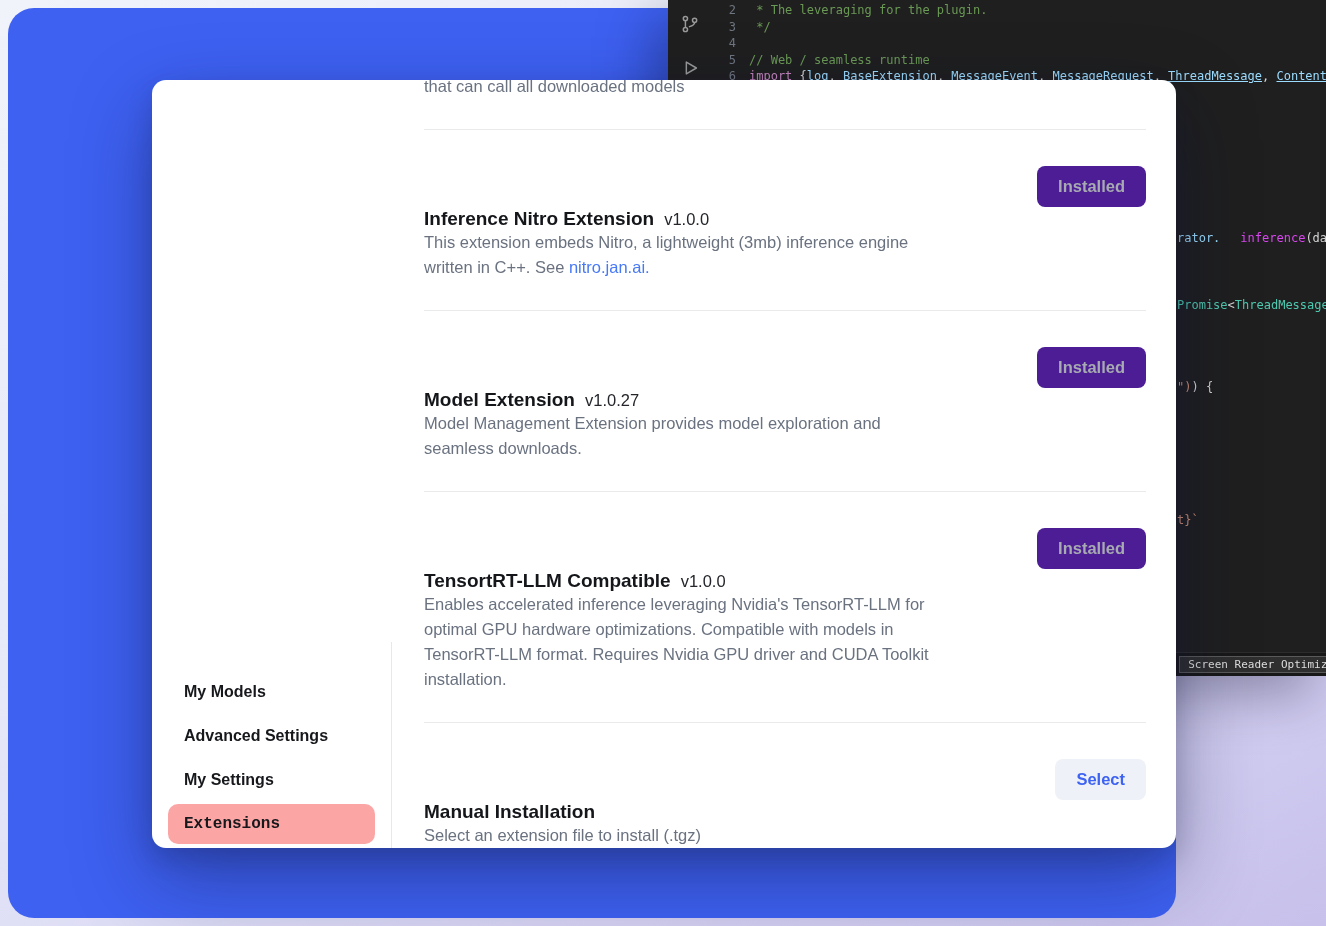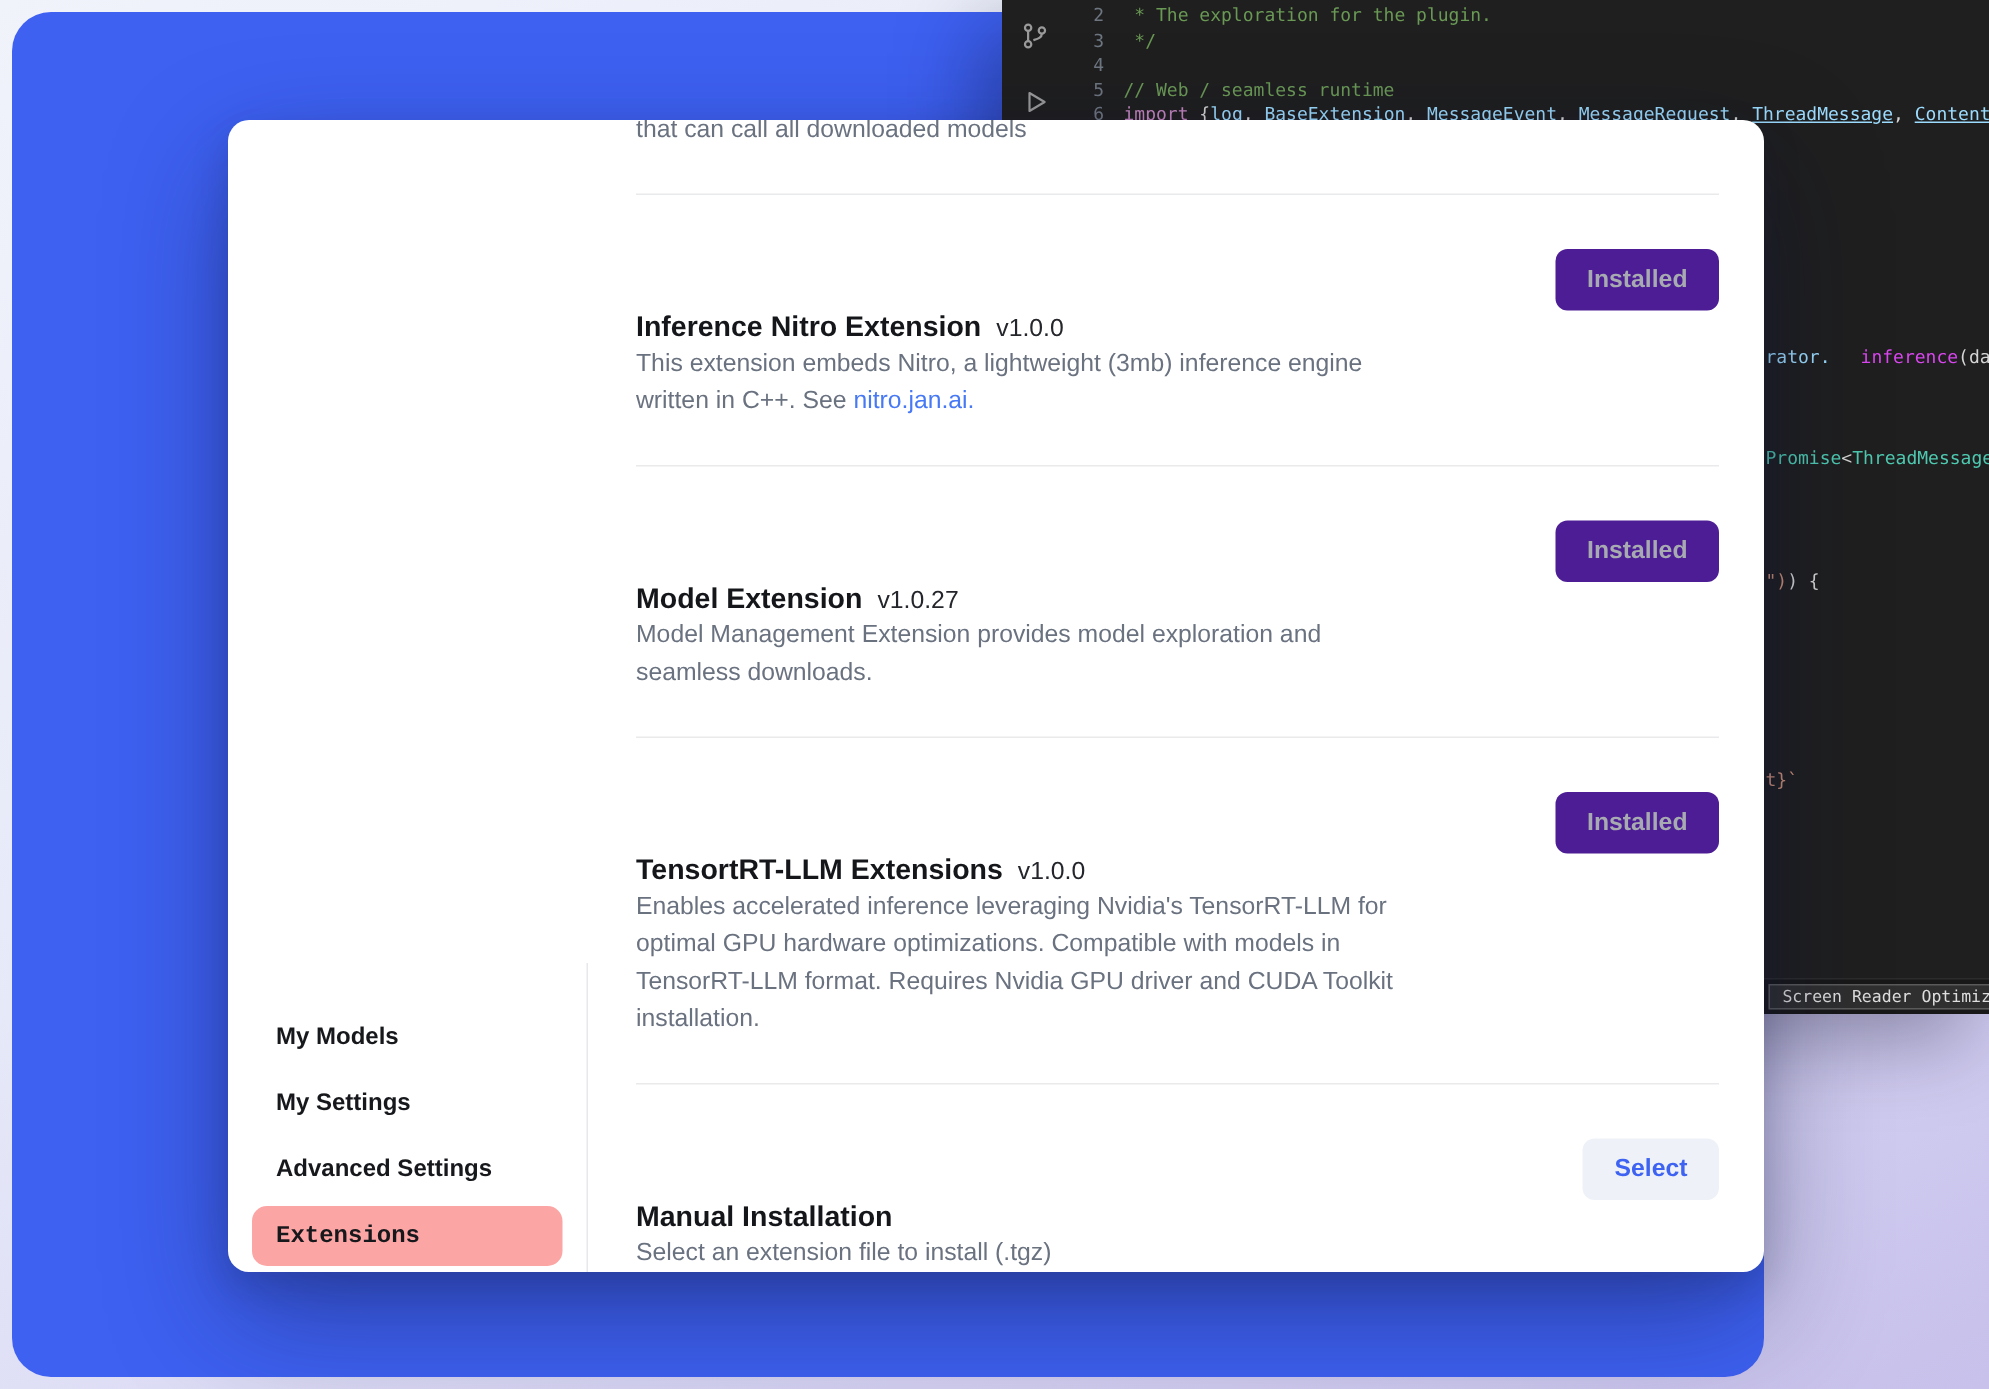--- a/index.html
+++ b/index.html
@@ -96,21 +96,21 @@
           <path d="M7 8.3v7.4 M17 10.3c0 3.2-3.4 3.9-6.2 4.7"></path>
         </svg>
       </span>
       <span class="act-icon">
         <svg width="22" height="22" viewBox="0 0 24 24" fill="none" stroke="#9a9a9a" stroke-width="1.6" stroke-linejoin="round">
           <path d="M8 5.5l11 6.5-11 6.5z"></path>
         </svg>
       </span>
     </div>
     <div class="code-area">
-        <div class="code-line"><span class="lnum">2</span><span style="color: rgb(106, 153, 85);"> * The exploration for the plugin.</span></div>
+        <div class="code-line"><span class="lnum">2</span><span style="color: rgb(106, 153, 85);"> * The leveraging for the plugin.</span></div>
         <div class="code-line"><span class="lnum">3</span><span style="color: rgb(106, 153, 85);"> */</span></div>
         <div class="code-line"><span class="lnum">4</span></div>
         <div class="code-line"><span class="lnum">5</span><span style="color: rgb(106, 153, 85);">// Web / seamless runtime</span></div>
         <div class="code-line"><span class="lnum">6</span><span style="color: rgb(197, 134, 192);">import </span><span style="color: rgb(212, 212, 212);">{</span><span style="color: rgb(156, 220, 254); text-decoration: underline;">log</span><span style="color: rgb(212, 212, 212);">, </span><span style="color: rgb(156, 220, 254); text-decoration: underline;">BaseExtension</span><span style="color: rgb(212, 212, 212);">, </span><span style="color: rgb(156, 220, 254); text-decoration: underline;">MessageEvent</span><span style="color: rgb(212, 212, 212);">, </span><span style="color: rgb(156, 220, 254); text-decoration: underline;">MessageRequest</span><span style="color: rgb(212, 212, 212);">, </span><span style="color: rgb(156, 220, 254); text-decoration: underline;">ThreadMessage</span><span style="color: rgb(212, 212, 212);">, </span><span style="color: rgb(156, 220, 254); text-decoration: underline;">ContentType</span></div>
       </div>
     <div class="code-fragments">
         <div class="code-fragment" style="top: 230px;"><span style="color: rgb(156, 220, 254);">rator.</span><span style="color: #d946ef; margin-left: 20px;">inference</span><span style="color: rgb(212, 212, 212);">(data));</span></div>
         <div class="code-fragment" style="top: 297px;"><span style="color: rgb(78, 201, 176);">Promise</span><span style="color: rgb(212, 212, 212);">&lt;</span><span style="color: rgb(78, 201, 176);">ThreadMessage</span></div>
         <div class="code-fragment" style="top: 379px;"><span style="color: rgb(206, 145, 120);">")</span><span style="color: rgb(212, 212, 212);">) {</span></div>
         <div class="code-fragment" style="top: 512px;"><span style="color: rgb(206, 145, 120);">t}`</span></div>
@@ -118,22 +118,22 @@
     <div class="status-bar">
       <span>go</span>
       <span class="sr-badge">Screen Reader Optimized</span>
     </div>
   </div>
 
   <div class="card">
 
     <nav class="side">
       <div class="nav-item">My Models</div>
+      <div class="nav-item">Advanced Settings</div>
       <div class="nav-item">My Settings</div>
-      <div class="nav-item">Advanced Settings</div>
       <div class="nav-item active">Extensions</div>
     </nav>
 
     <main class="content">
 
       <section class="ext-row">
         <div class="ext-text">
           <div class="ext-head">
             <h3>Assistant Extension</h3>
             <span class="ver">v1.0.1</span>
@@ -167,21 +167,21 @@
           <p class="ext-desc">Model Management Extension provides model exploration and
 seamless downloads.</p>
         </div>
         <button class="btn installed">Installed</button>
       </section>
       <hr class="row-divider">
 
       <section class="ext-row">
         <div class="ext-text">
           <div class="ext-head">
-            <h3>TensortRT-LLM Extensions</h3>
+            <h3>TensortRT-LLM Compatible</h3>
             <span class="ver">v1.0.0</span>
           </div>
           <p class="ext-desc">Enables accelerated inference leveraging Nvidia's TensorRT-LLM for
 optimal GPU hardware optimizations. Compatible with models in
 TensorRT-LLM format. Requires Nvidia GPU driver and CUDA Toolkit
 installation.</p>
         </div>
         <button class="btn installed">Installed</button>
       </section>
       <hr class="row-divider">

